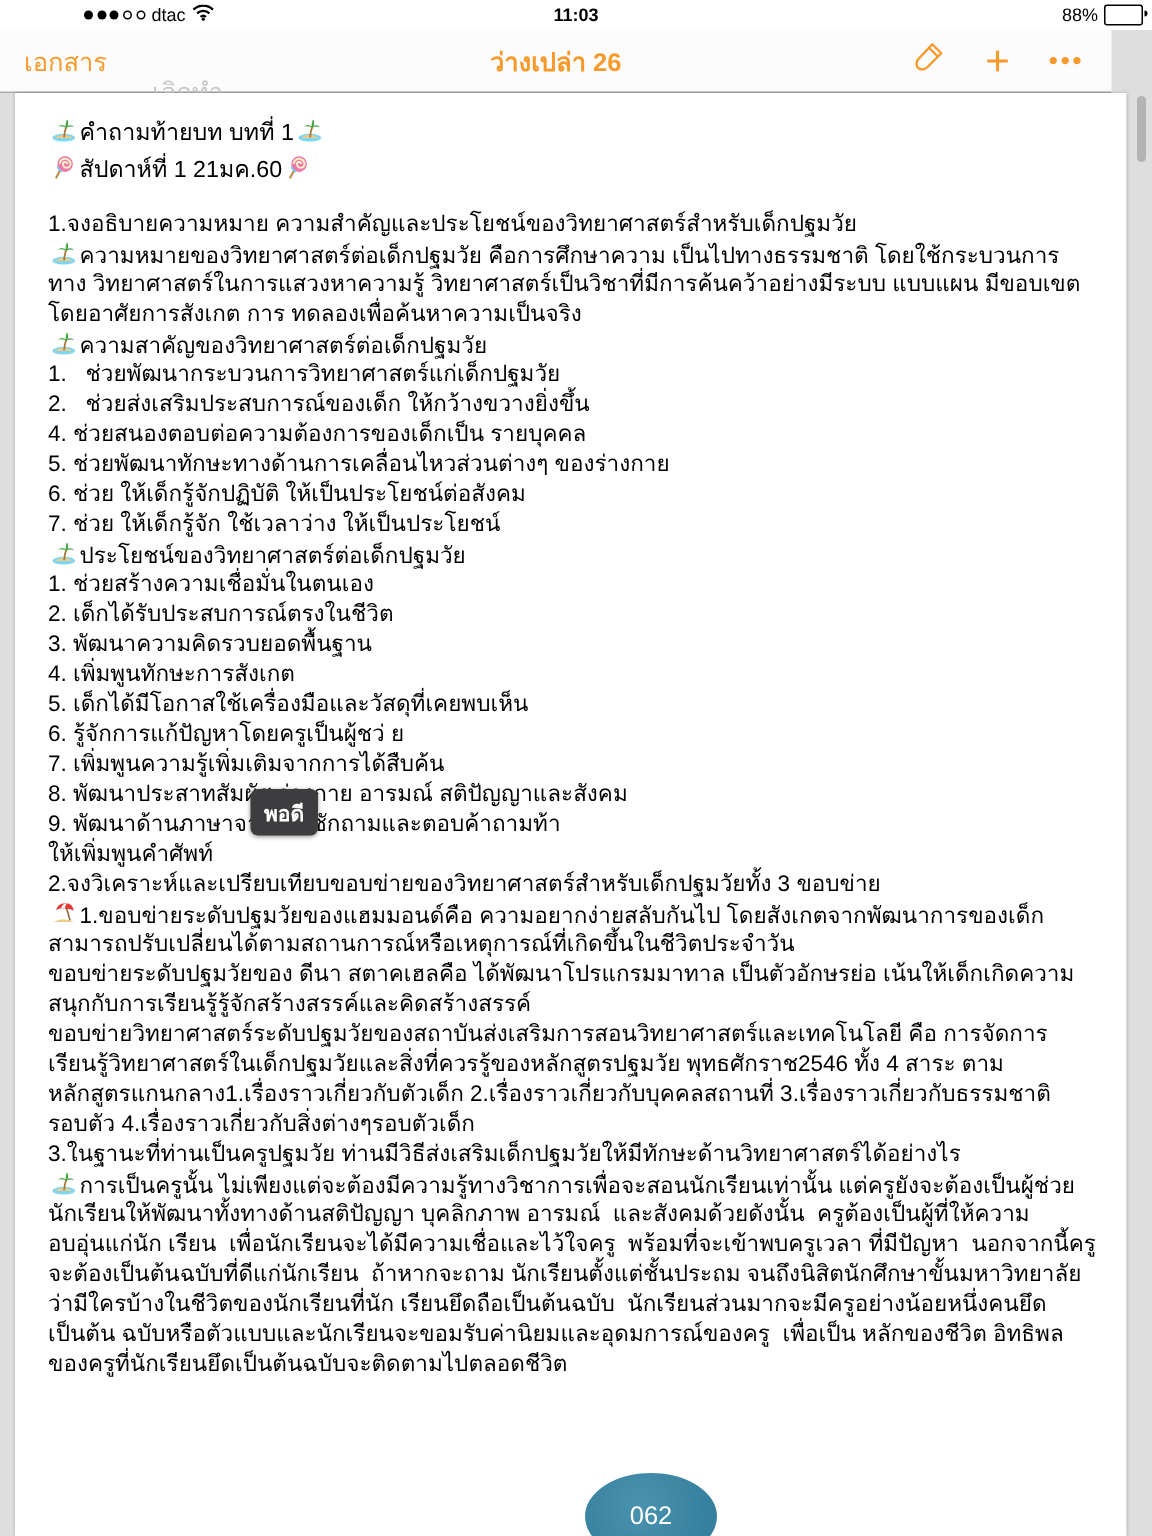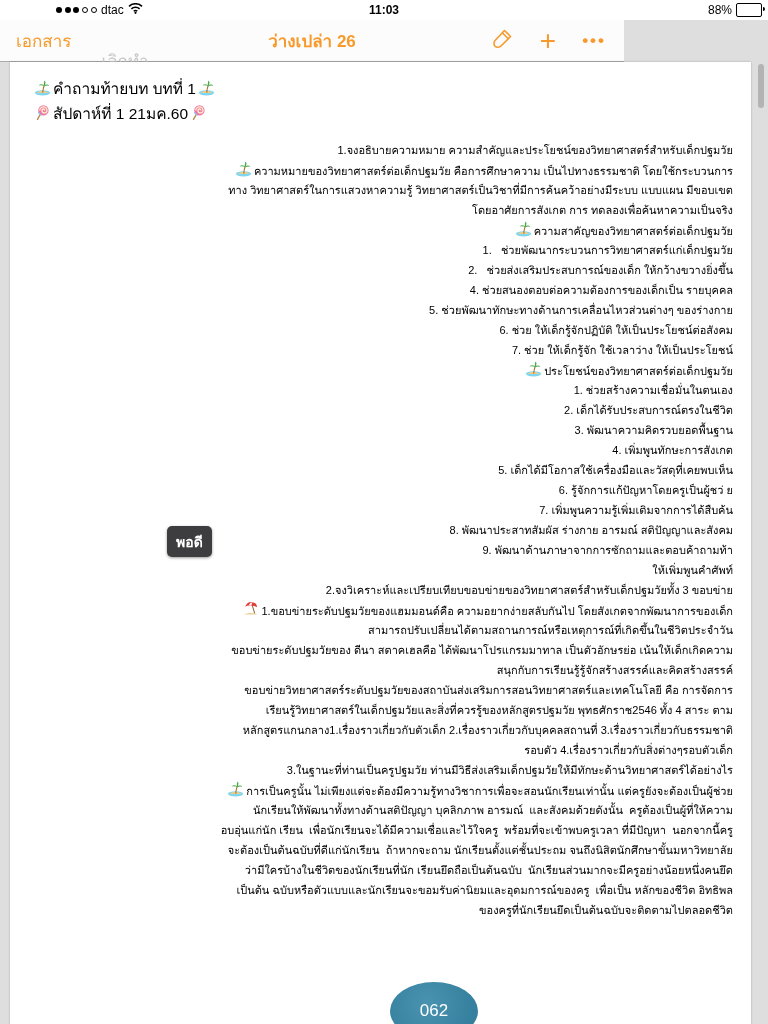--- a/index.html
+++ b/index.html
@@ -12,35 +12,35 @@
   .dots{display:flex;gap:2.5px;align-items:center;}
   .dot{width:6px;height:6px;border-radius:50%;}
   .dot.f{background:#000;}
   .dot.e{background:#fff;border:1px solid #000;width:4.5px;height:4.5px;}
   .sb-time{position:absolute;left:0;right:0;text-align:center;font-weight:bold;font-size:12px;}
   .sb-right{margin-left:auto;display:flex;align-items:flex-end;gap:4px;padding-right:6px;z-index:2;}
   .batt{width:22px;height:10px;border:1px solid #000;border-radius:2px;position:relative;padding:1px;}
   .batt .fill{height:100%;background:#000;border-radius:1px;}
   .batt .nub{position:absolute;right:-4px;top:2.5px;width:2.5px;height:4px;background:#000;border-radius:0 2px 2px 0;}
   
-  .toolbar{position:absolute;top:20px;left:0;width:624px;height:41px;background:#fcfcfc;
+  .toolbar{position:absolute;top:20px;left:0;width:741px;height:41px;background:#fcfcfc;
            border-bottom:1px solid #ababab;display:flex;align-items:center;}
   .tb-left{display:flex;align-items:center;gap:30px;padding-left:16px;font-size:17px;}
   .tb-docs{color:#f79a2b;cursor:pointer;}
   .tb-undo{color:#c9c9cb;margin-top:40px;}
   .tb-title{position:absolute;left:0;right:0;text-align:center;color:#f79a2b;
             font-size:17px;font-weight:bold;pointer-events:none;}
   .tb-right{margin-left:auto;display:flex;align-items:center;gap:26px;padding-right:18px;z-index:2;}
   .tb-ellipsis{color:#f79a2b;font-size:17px;font-weight:bold;letter-spacing:2px;line-height:10px;}
   .tb-plus{color:#f79a2b;font-size:28px;font-weight:200;line-height:20px;}
   
   .page{position:absolute;top:62px;left:10px;width:741px;height:962px;background:#fff;
         box-shadow:0 0 2px rgba(0,0,0,.25);overflow:hidden;}
   .content{padding:14px 18px 0 22px;color:#000;}
-  .ln{font-size:11px;line-height:20px;height:20px;white-space:pre;overflow:visible;text-align:right;}
+  .ln{font-size:15px;line-height:20px;height:20px;white-space:pre;overflow:visible;}
   .ln .txt{white-space:pre;}
   .ctr{text-align:left;line-height:25px;height:25px;font-size:15.5px;}
   .emoji{display:inline-block;vertical-align:-2px;margin:0 2px;}
   .spacer{width:100%;}
   
   .tooltip{position:absolute;left:157px;top:464px;background:#3d3d3f;color:#fff;
            font-size:14px;font-weight:bold;padding:5px 9px 4px;border-radius:5px;
            box-shadow:0 1px 3px rgba(0,0,0,.4);z-index:5;}
   
   .badge{position:absolute;left:380px;top:920px;width:88px;height:58px;border-radius:50%;

